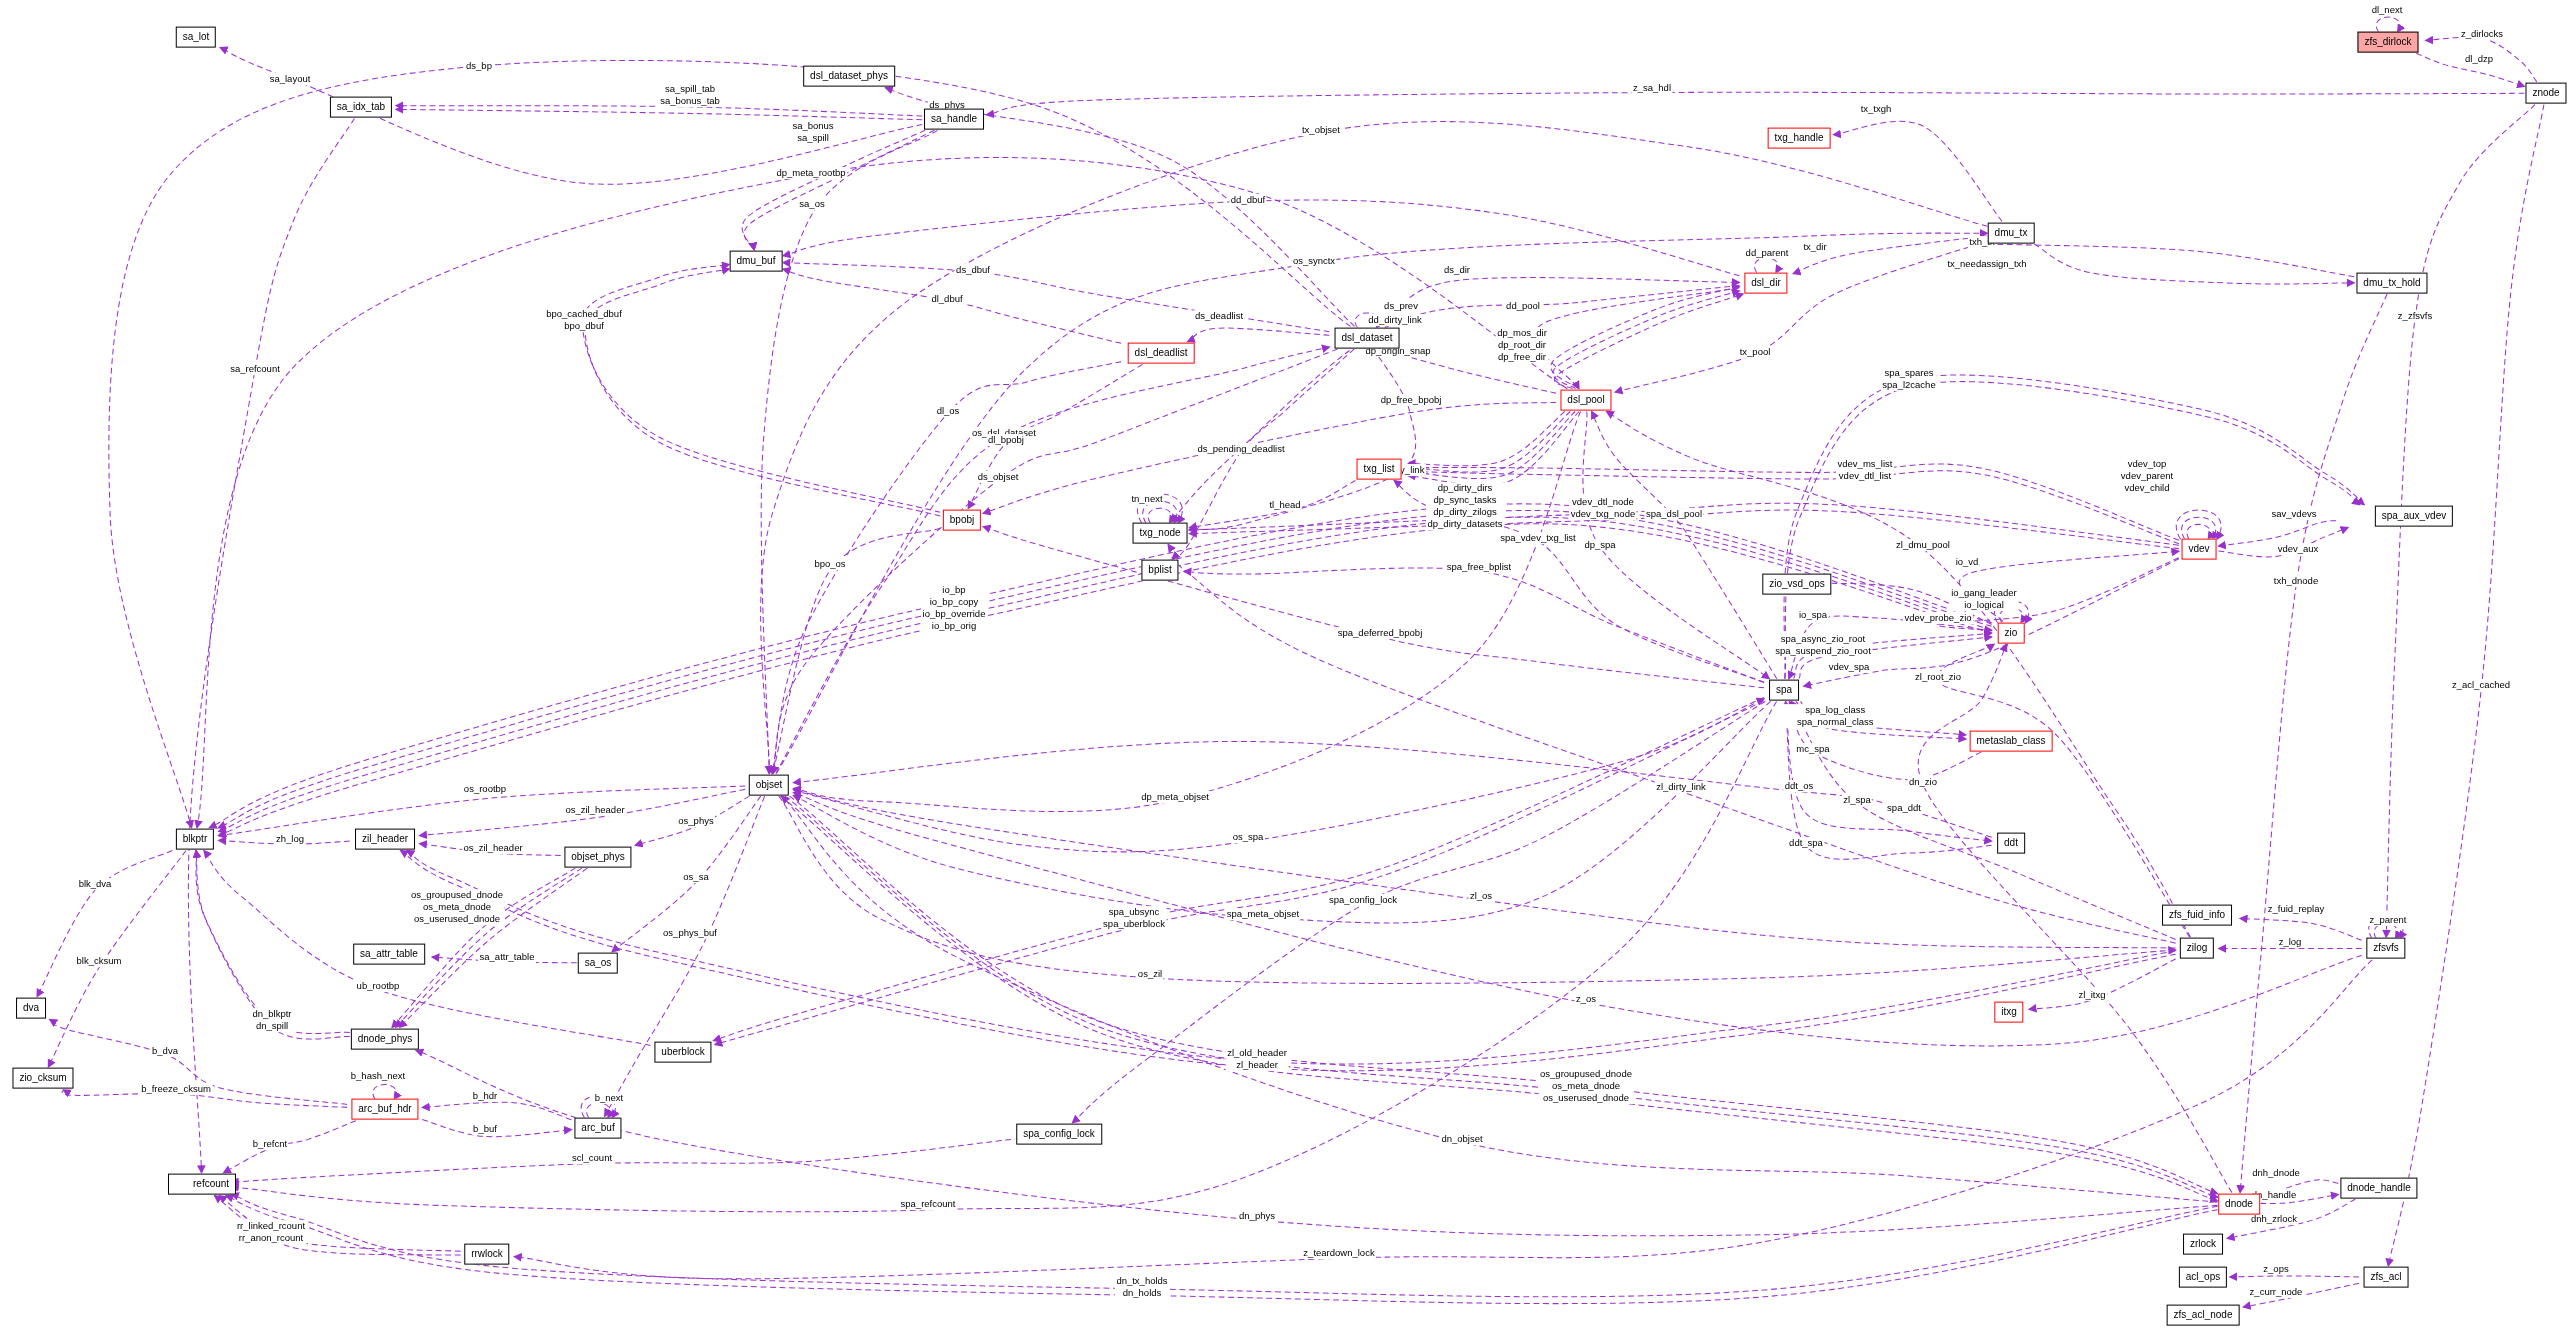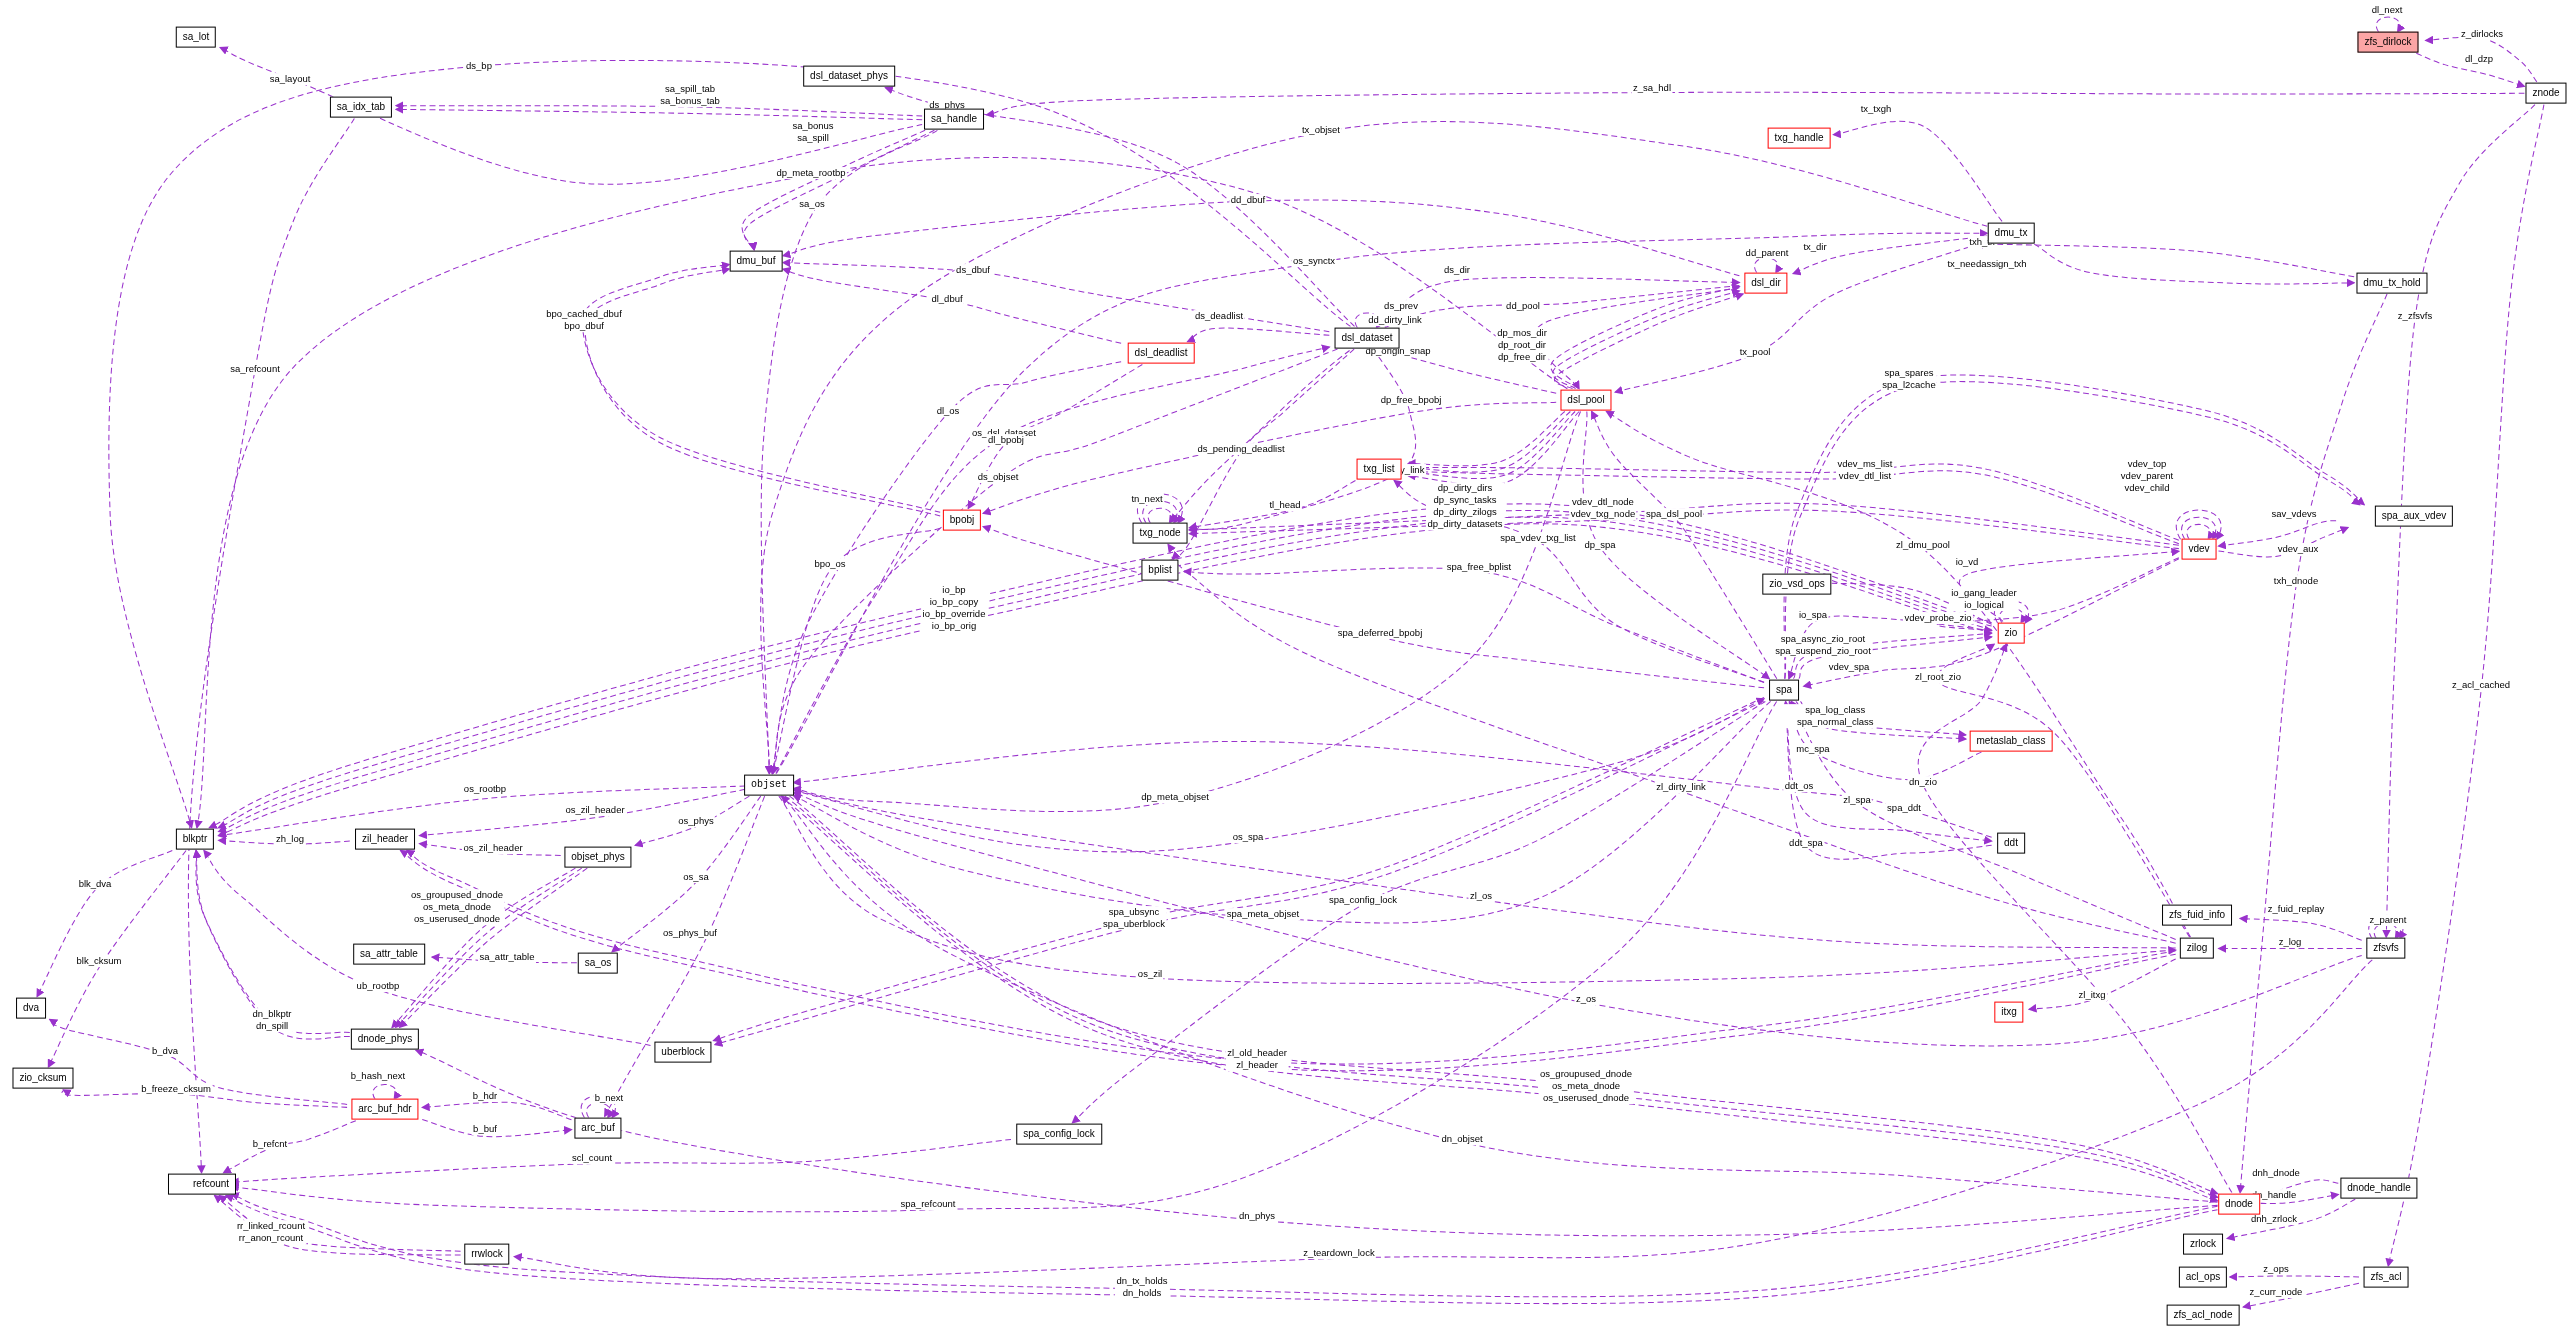--- a/index.html
+++ b/index.html
@@ -349,21 +349,21 @@
       <div class="node red" style="left: 962px; top: 520px;">bpobj</div>
       <div class="node" style="left: 1160px; top: 533px;">txg_node</div>
       <div class="node" style="left: 1160px; top: 570px;">bplist</div>
       <div class="node" style="left: 1797px; top: 584px;">zio_vsd_ops</div>
       <div class="node red" style="left: 2199px; top: 549px;">vdev</div>
       <div class="node" style="left: 2376px; top: 516px; margin-left: 38px;">spa_aux_vdev</div>
       <div class="node red" style="left: 2011px; top: 633px;">zio</div>
       <div class="node" style="left: 1784px; top: 690px;">spa</div>
       <div class="node red" style="left: 2011px; top: 741px;">metaslab_class</div>
       <div class="node" style="left: 2011px; top: 843px;">ddt</div>
-      <div class="node" style="left: 769px; top: 785px; font-family: Liberation Mono, monospace;">objset</div>
+      <div class="node" style="left: 769px; top: 785px;">objset</div>
       <div class="node" style="left: 195px; top: 839px;">blkptr</div>
       <div class="node" style="left: 385px; top: 839px;">zil_header</div>
       <div class="node" style="left: 598px; top: 857px;">objset_phys</div>
       <div class="node" style="left: 389px; top: 954px;">sa_attr_table</div>
       <div class="node" style="left: 598px; top: 963px;">sa_os</div>
       <div class="node" style="left: 385px; top: 1039px;">dnode_phys</div>
       <div class="node" style="left: 683px; top: 1052px;">uberblock</div>
       <div class="node" style="left: 31px; top: 1008px;">dva</div>
       <div class="node" style="left: 43px; top: 1078px;">zio_cksum</div>
       <div class="node red" style="left: 385px; top: 1109px;">arc_buf_hdr</div>

